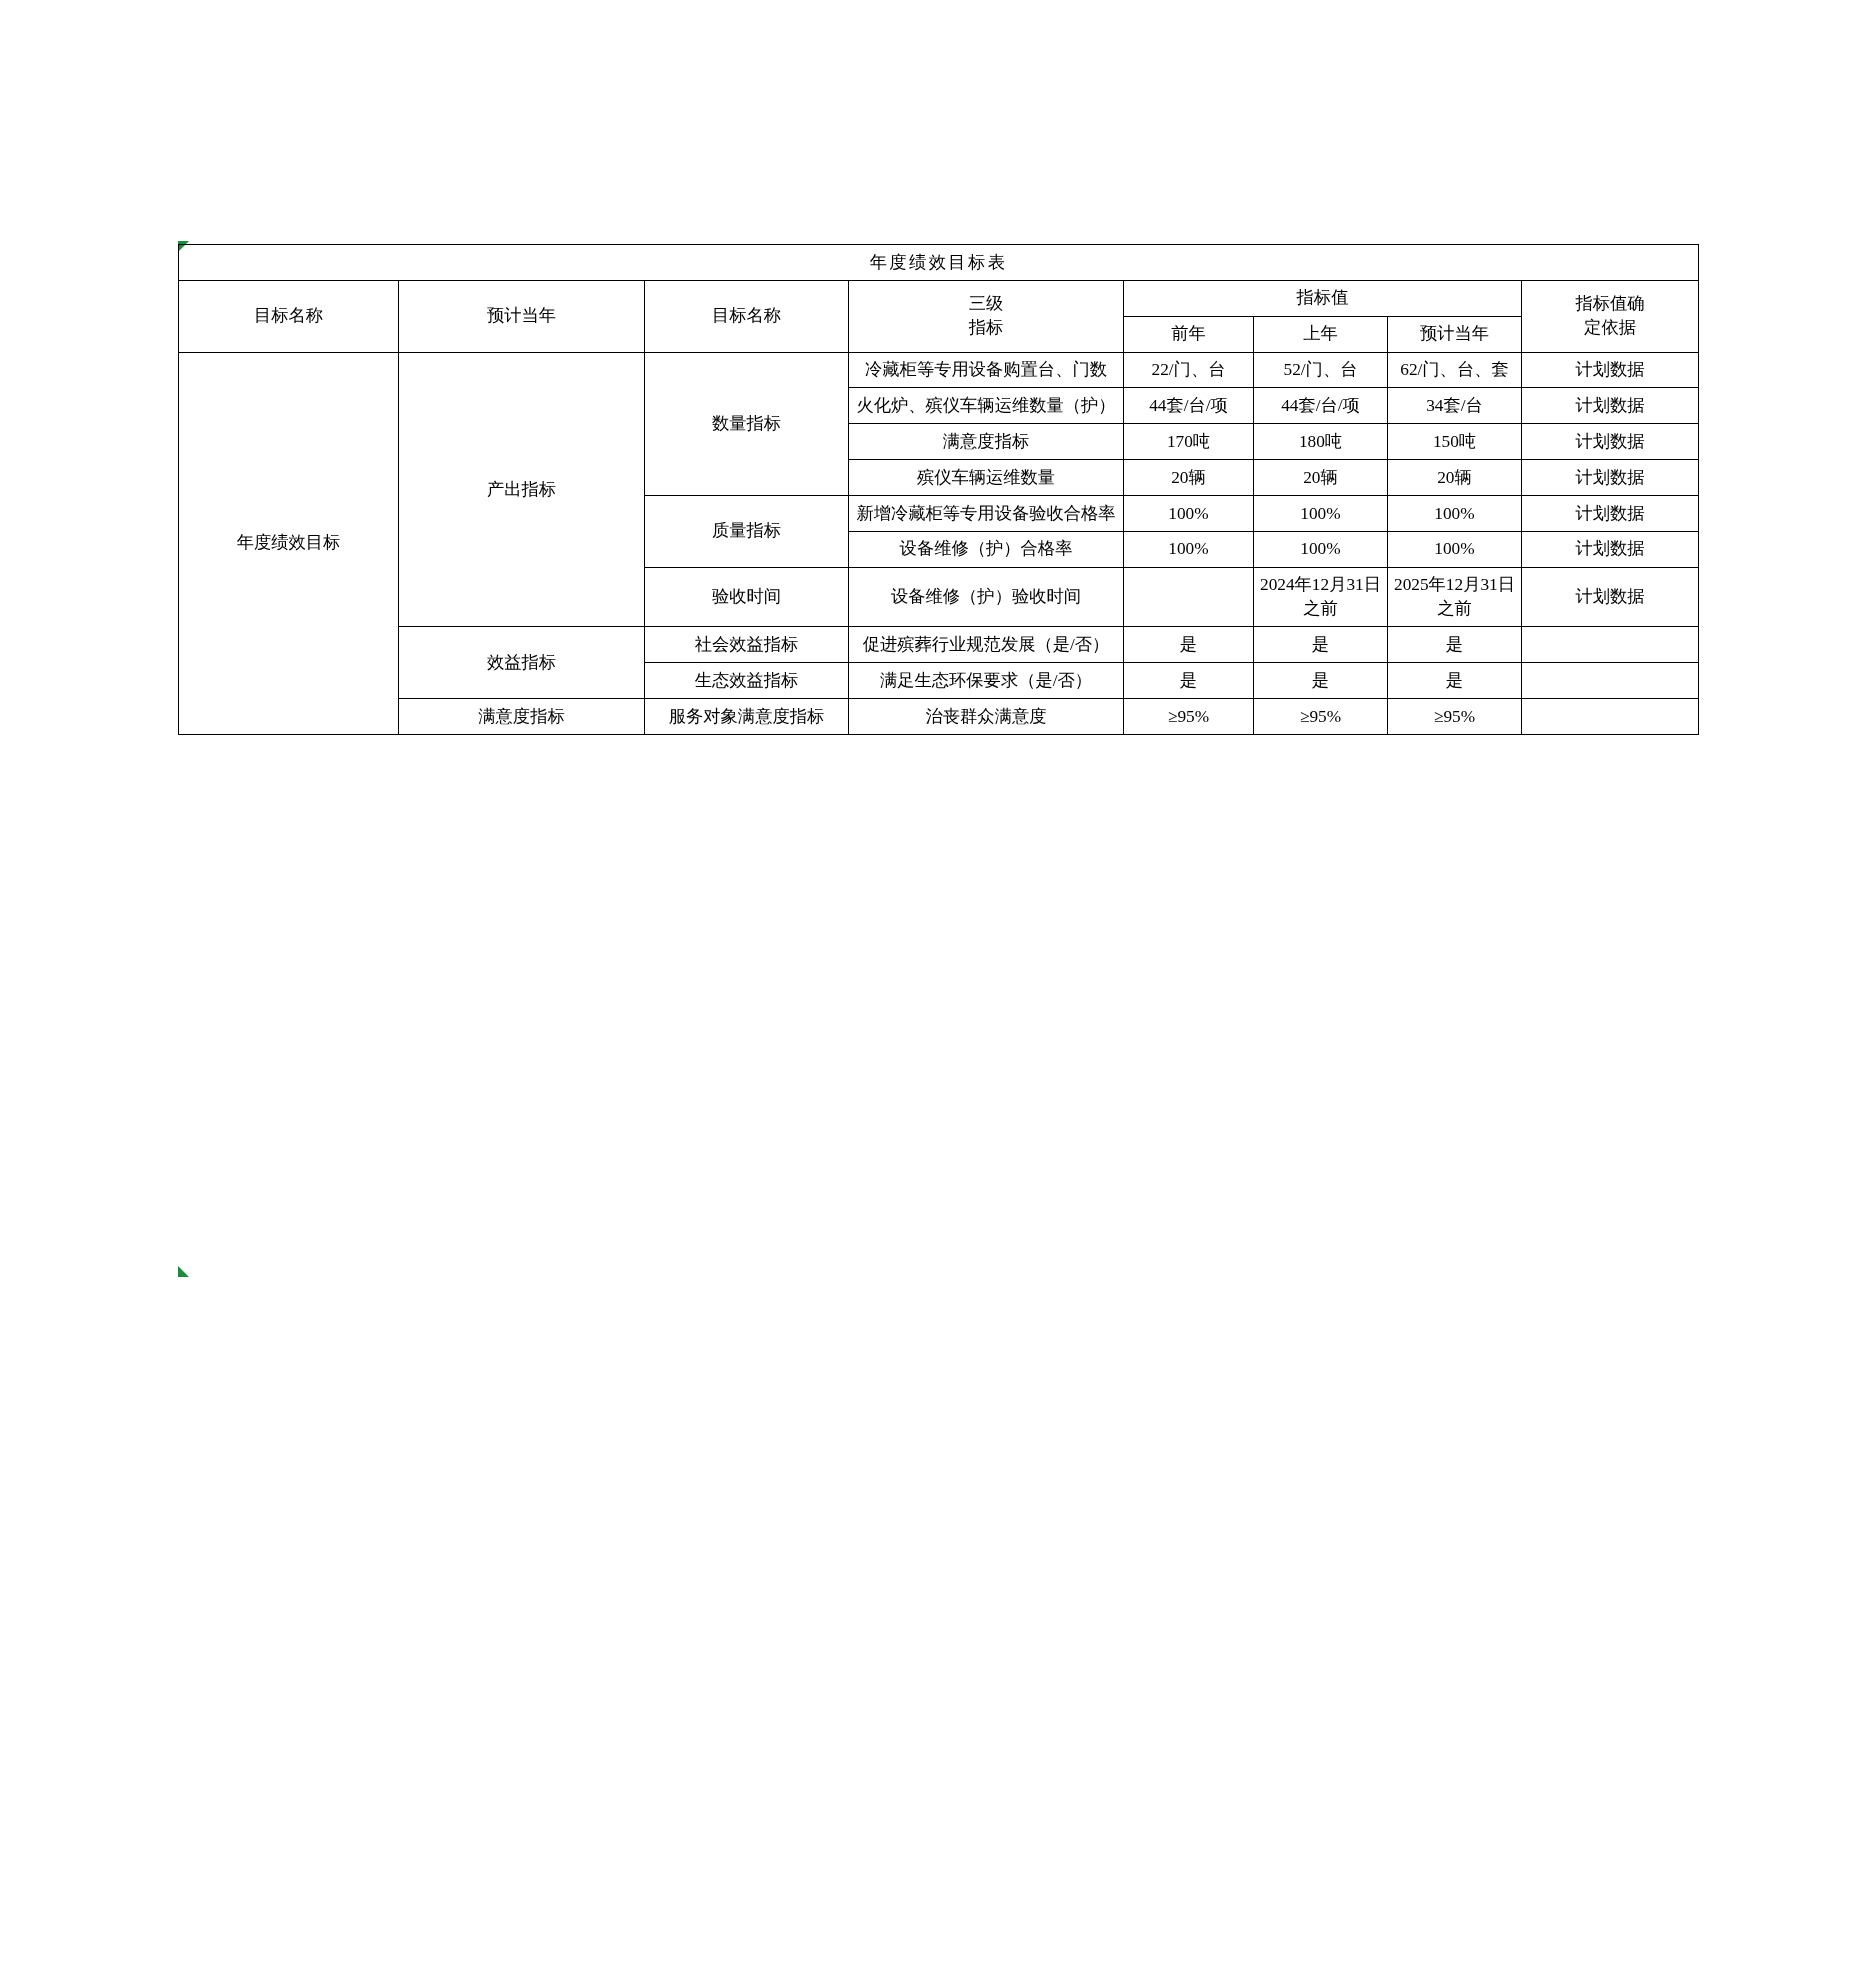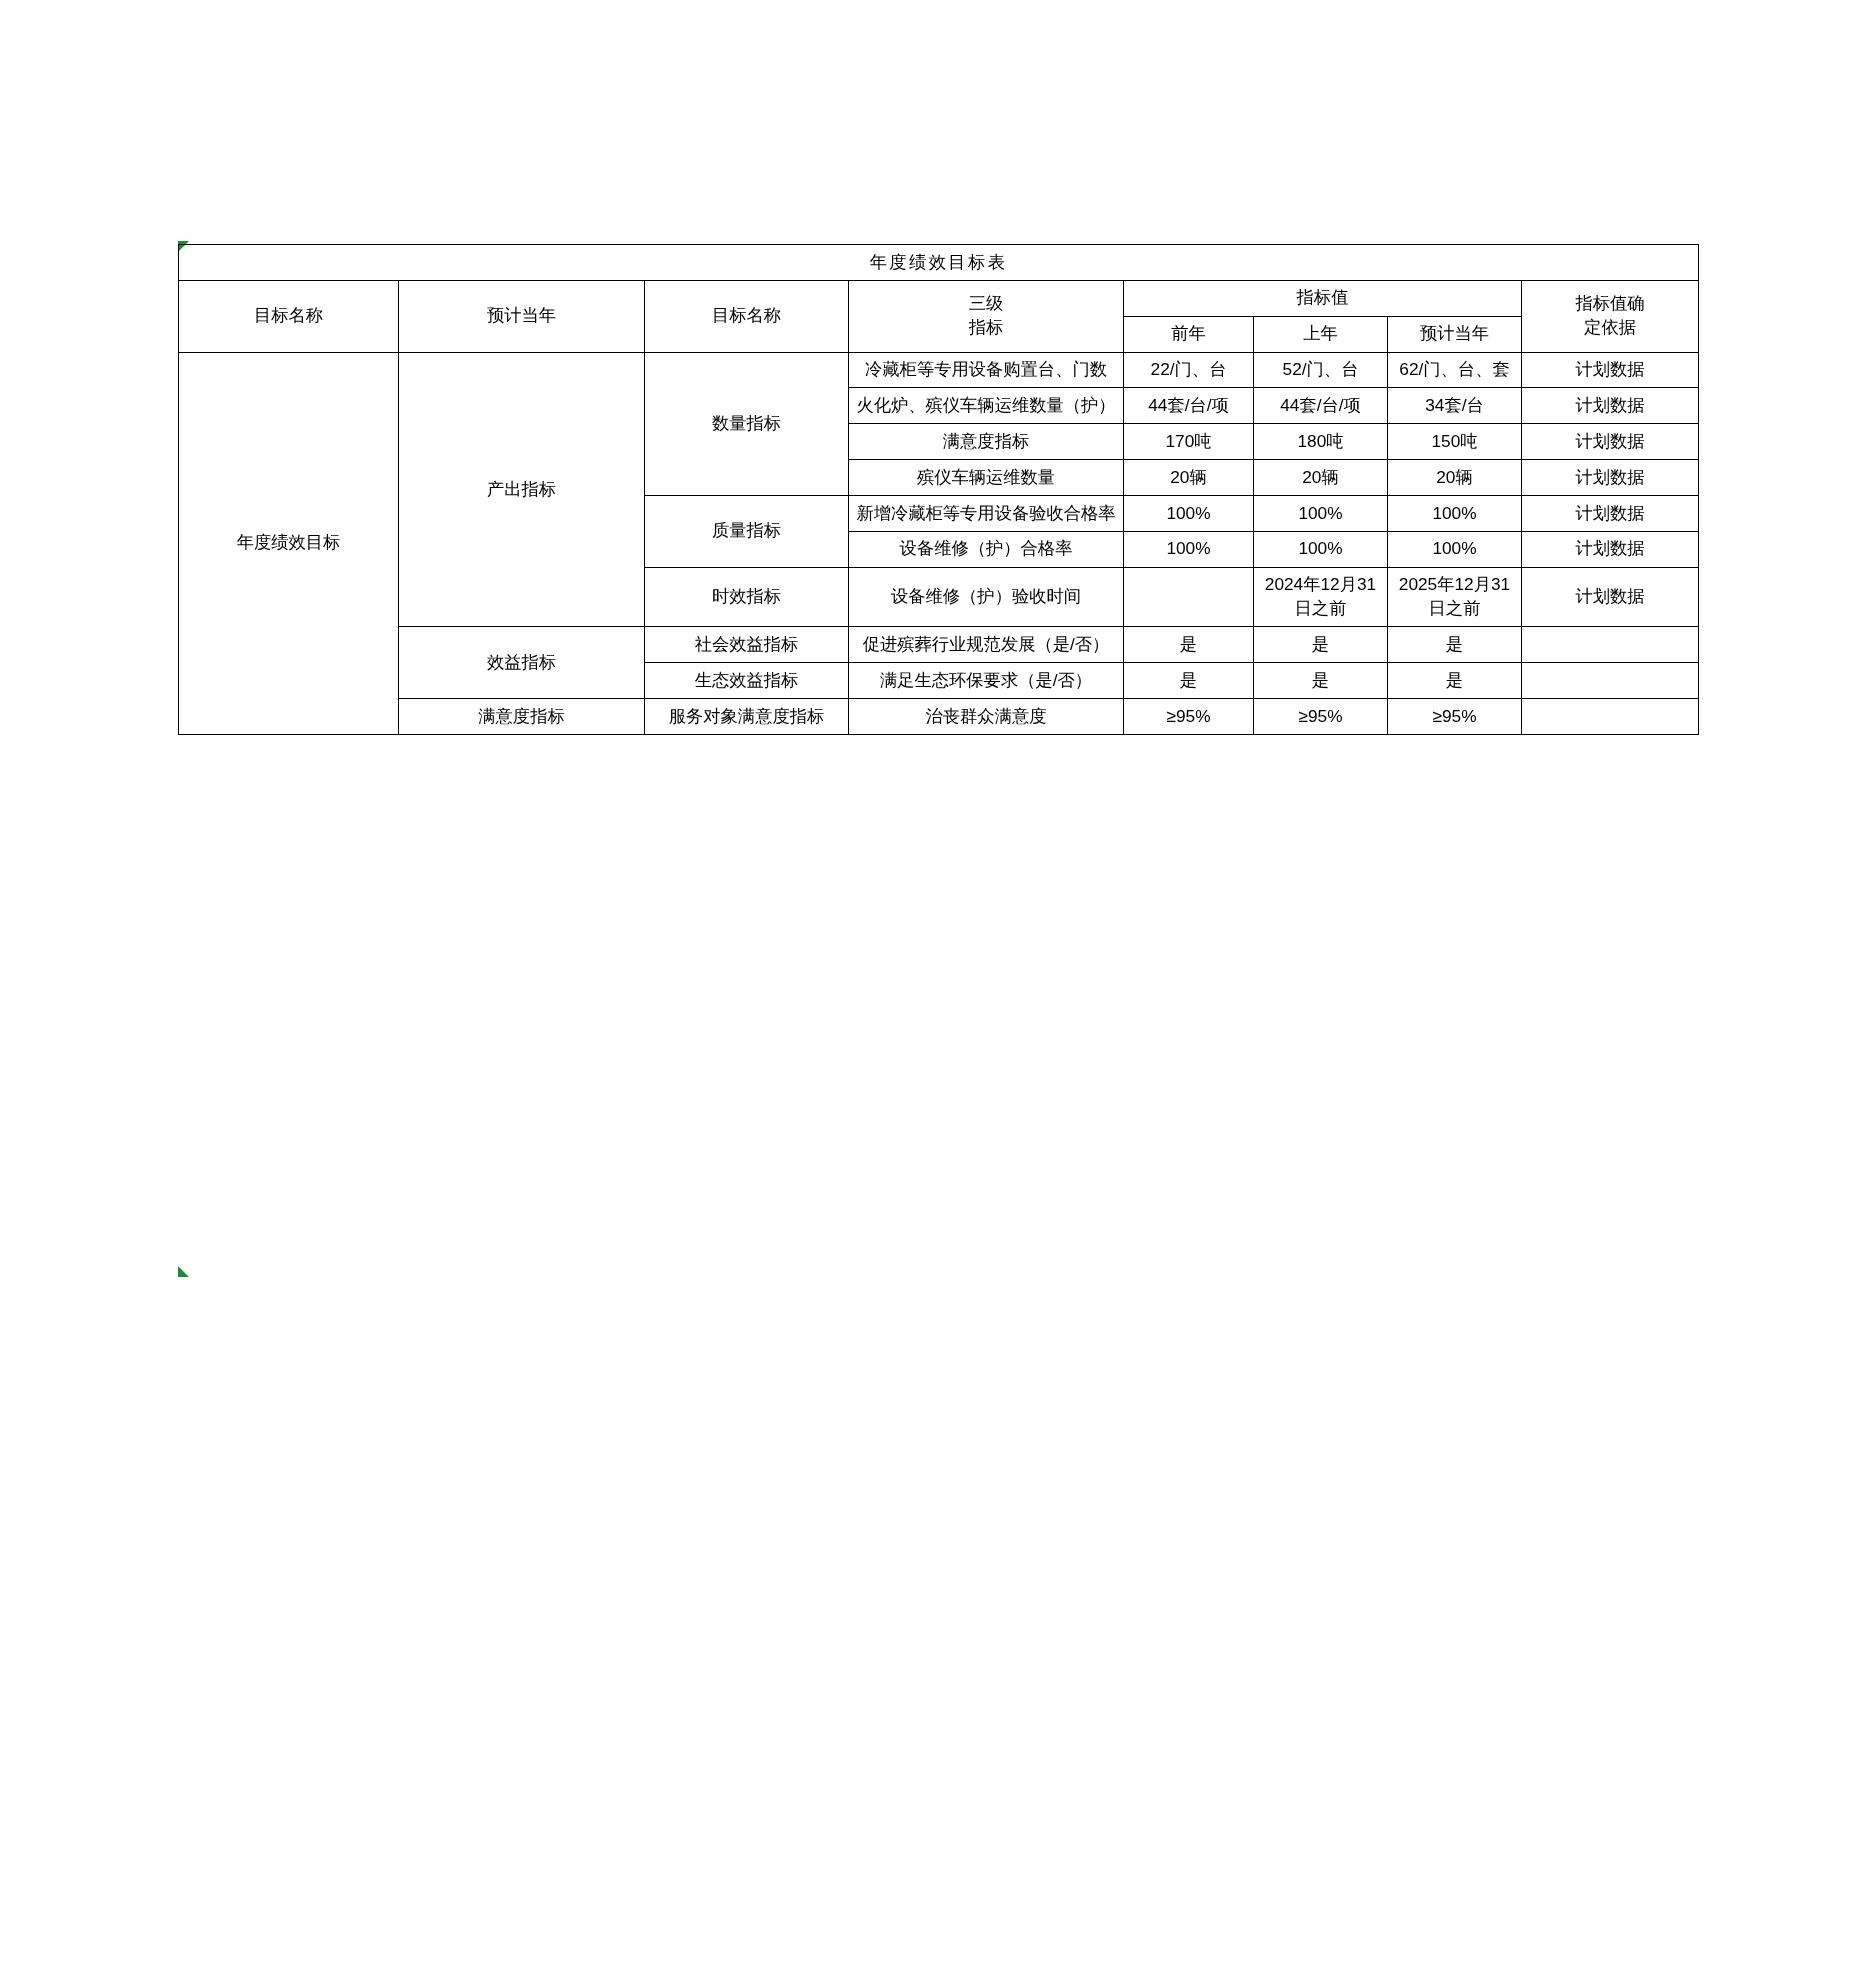--- a/index.html
+++ b/index.html
@@ -48,20 +48,21 @@
   .table-wrap {
     position: absolute;
     left: 178px;
     top: 244px;
     width: 1519px;
   }
   table.perf {
     border-collapse: collapse;
     width: 1519px;
     table-layout: fixed;
+    font-family: Liberation Serif, serif;
   }
   table.perf td, table.perf th {
     border: 1.2px solid #000000;
     text-align: center;
     vertical-align: middle;
     font-weight: normal;
     font-size: 17.3px;
     line-height: 1.38;
     padding: 5.5px 3.9px;
     color: #000;
@@ -198,21 +199,21 @@
 
         <tr>
           <td class="lvl3-cell">设备维修（护）合格率</td>
           <td class="val-cell">100%</td>
           <td class="val-cell">100%</td>
           <td class="val-cell">100%</td>
           <td class="basis-cell">计划数据</td>
         </tr>
 
         <tr>
-          <td class="lvl2-cell">时效指标</td>
+          <td class="lvl2-cell">验收时间</td>
           <td class="lvl3-cell">设备维修（护）验收时间</td>
           <td class="val-cell"></td>
           <td class="val-cell">2024年12月31日之前</td>
           <td class="val-cell">2025年12月31日之前</td>
           <td class="basis-cell">计划数据</td>
         </tr>
 
         <tr>
           <td class="lvl1-cell" rowspan="2">效益指标</td>
           <td class="lvl2-cell">社会效益指标</td>

